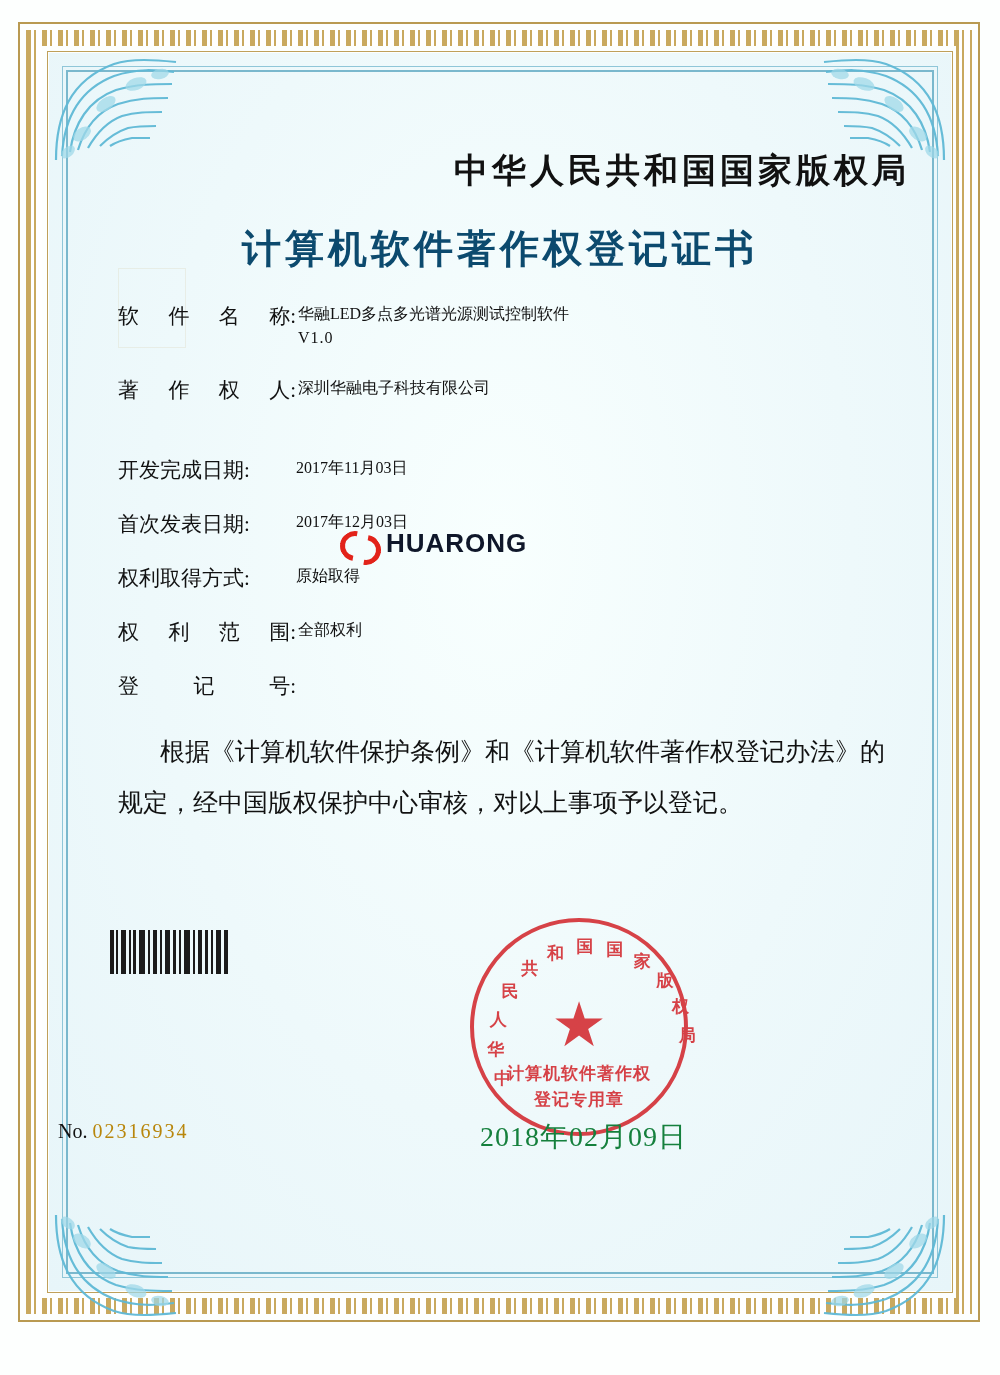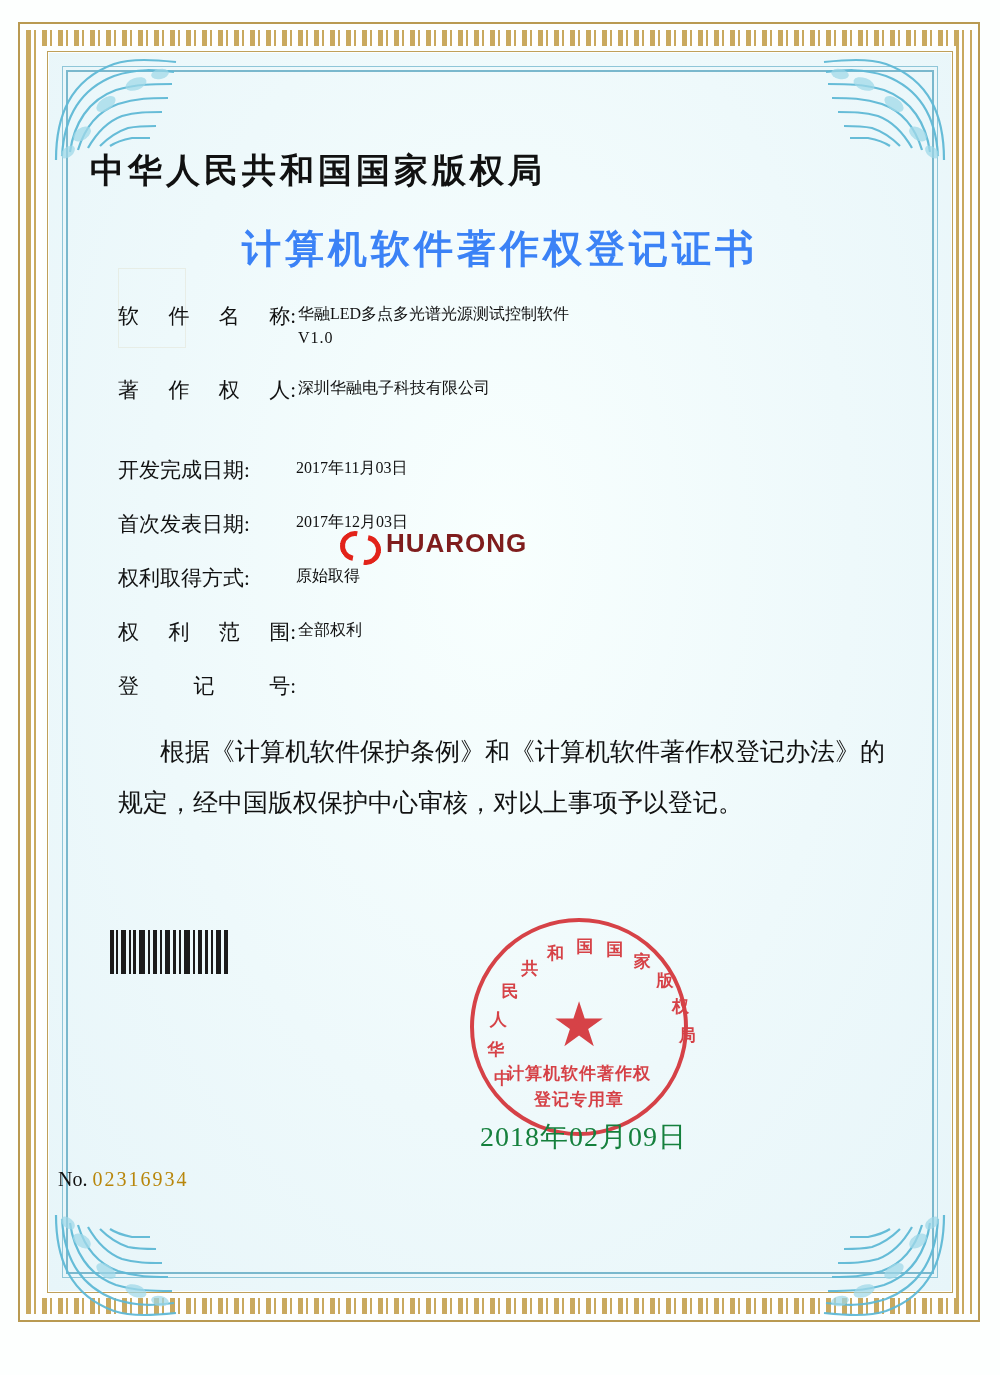--- a/index.html
+++ b/index.html
@@ -99,35 +99,35 @@
   
   .content {
     position: absolute;
     left: 90px;
     top: 120px;
     width: 820px;
     height: 1120px;
   }
 
   .title-main {
-    text-align: left;
+    text-align: right;
     font-family: "Liberation Serif", serif;
     font-size: 34px;
     font-weight: bold;
     letter-spacing: 4px;
     color: #111;
     margin-top: 28px;
   }
   .title-sub {
     text-align: center;
     font-family: "Liberation Serif", serif;
     font-size: 39px;
     font-weight: bold;
     letter-spacing: 4px;
-    color: #3b82f6;
+    color: #0c4a6e;
     margin-top: 28px;
   }
 
   .cert-no-row {
     margin-top: 22px;
     text-align: right;
     padding-right: 98px;
     font-size: 15px;
     color: #222;
     letter-spacing: 1px;
@@ -250,21 +250,20 @@
     letter-spacing: 1px;
   }
 
   .doc-no {
     position: absolute;
     left: 58px;
     top: 1120px;
     font-size: 20px;
     color: #111;
     font-family: "Liberation Serif", serif;
-    margin-top: 48px;
   }
   .doc-no .num {
     color: #b8860b;
     letter-spacing: 2px;
   }
 
   
   .logo {
     position: absolute;
     left: 340px;
@@ -284,21 +283,21 @@
     width: 20px; height: 20px;
     border: 5px solid #e2231a;
     border-radius: 50%;
   }
   .logo .mark::before { left: 0; top: 2px; border-right-color: transparent; border-bottom-color: transparent; transform: rotate(-35deg); }
   .logo .mark::after  { left: 11px; top: 6px; border-left-color: transparent; border-top-color: transparent; transform: rotate(-35deg); }
   .logo .word {
     font-family: "Liberation Sans", sans-serif;
     font-weight: bold;
     font-size: 26px;
-    color: #7f1d1d;
+    color: #0f172a;
     letter-spacing: 1px;
   }
 
   
   .watermark {
     position: absolute;
     left: 118px;
     top: 268px;
     width: 66px;
     height: 78px;

